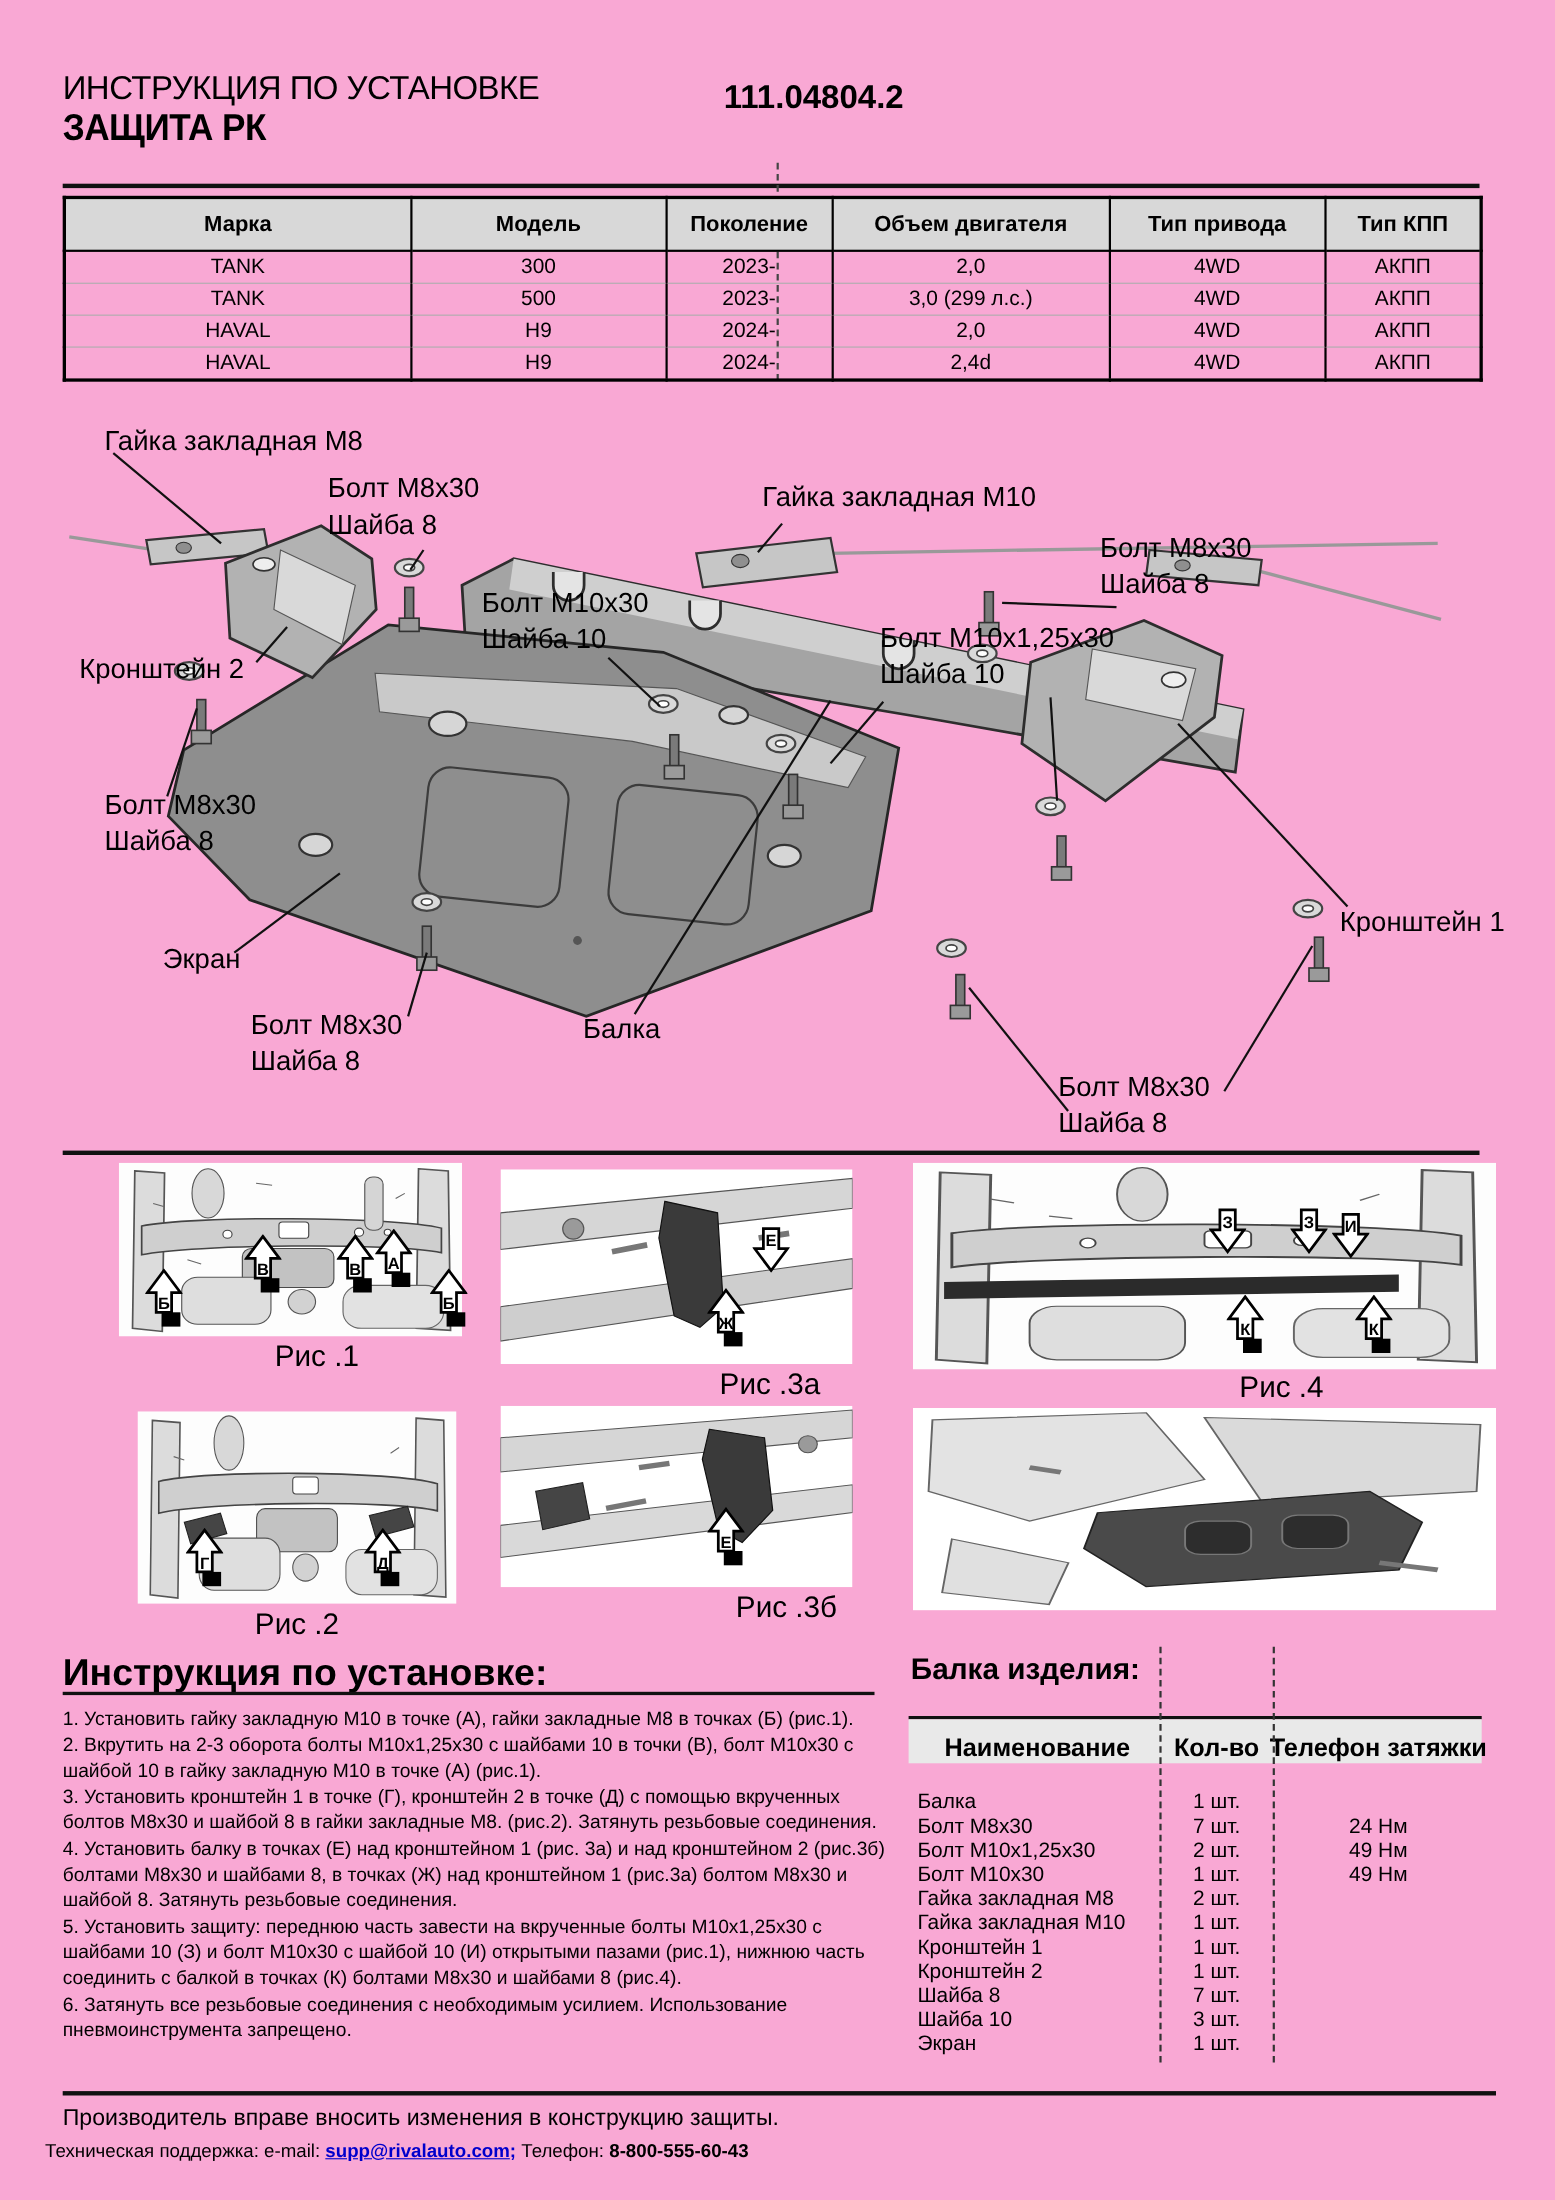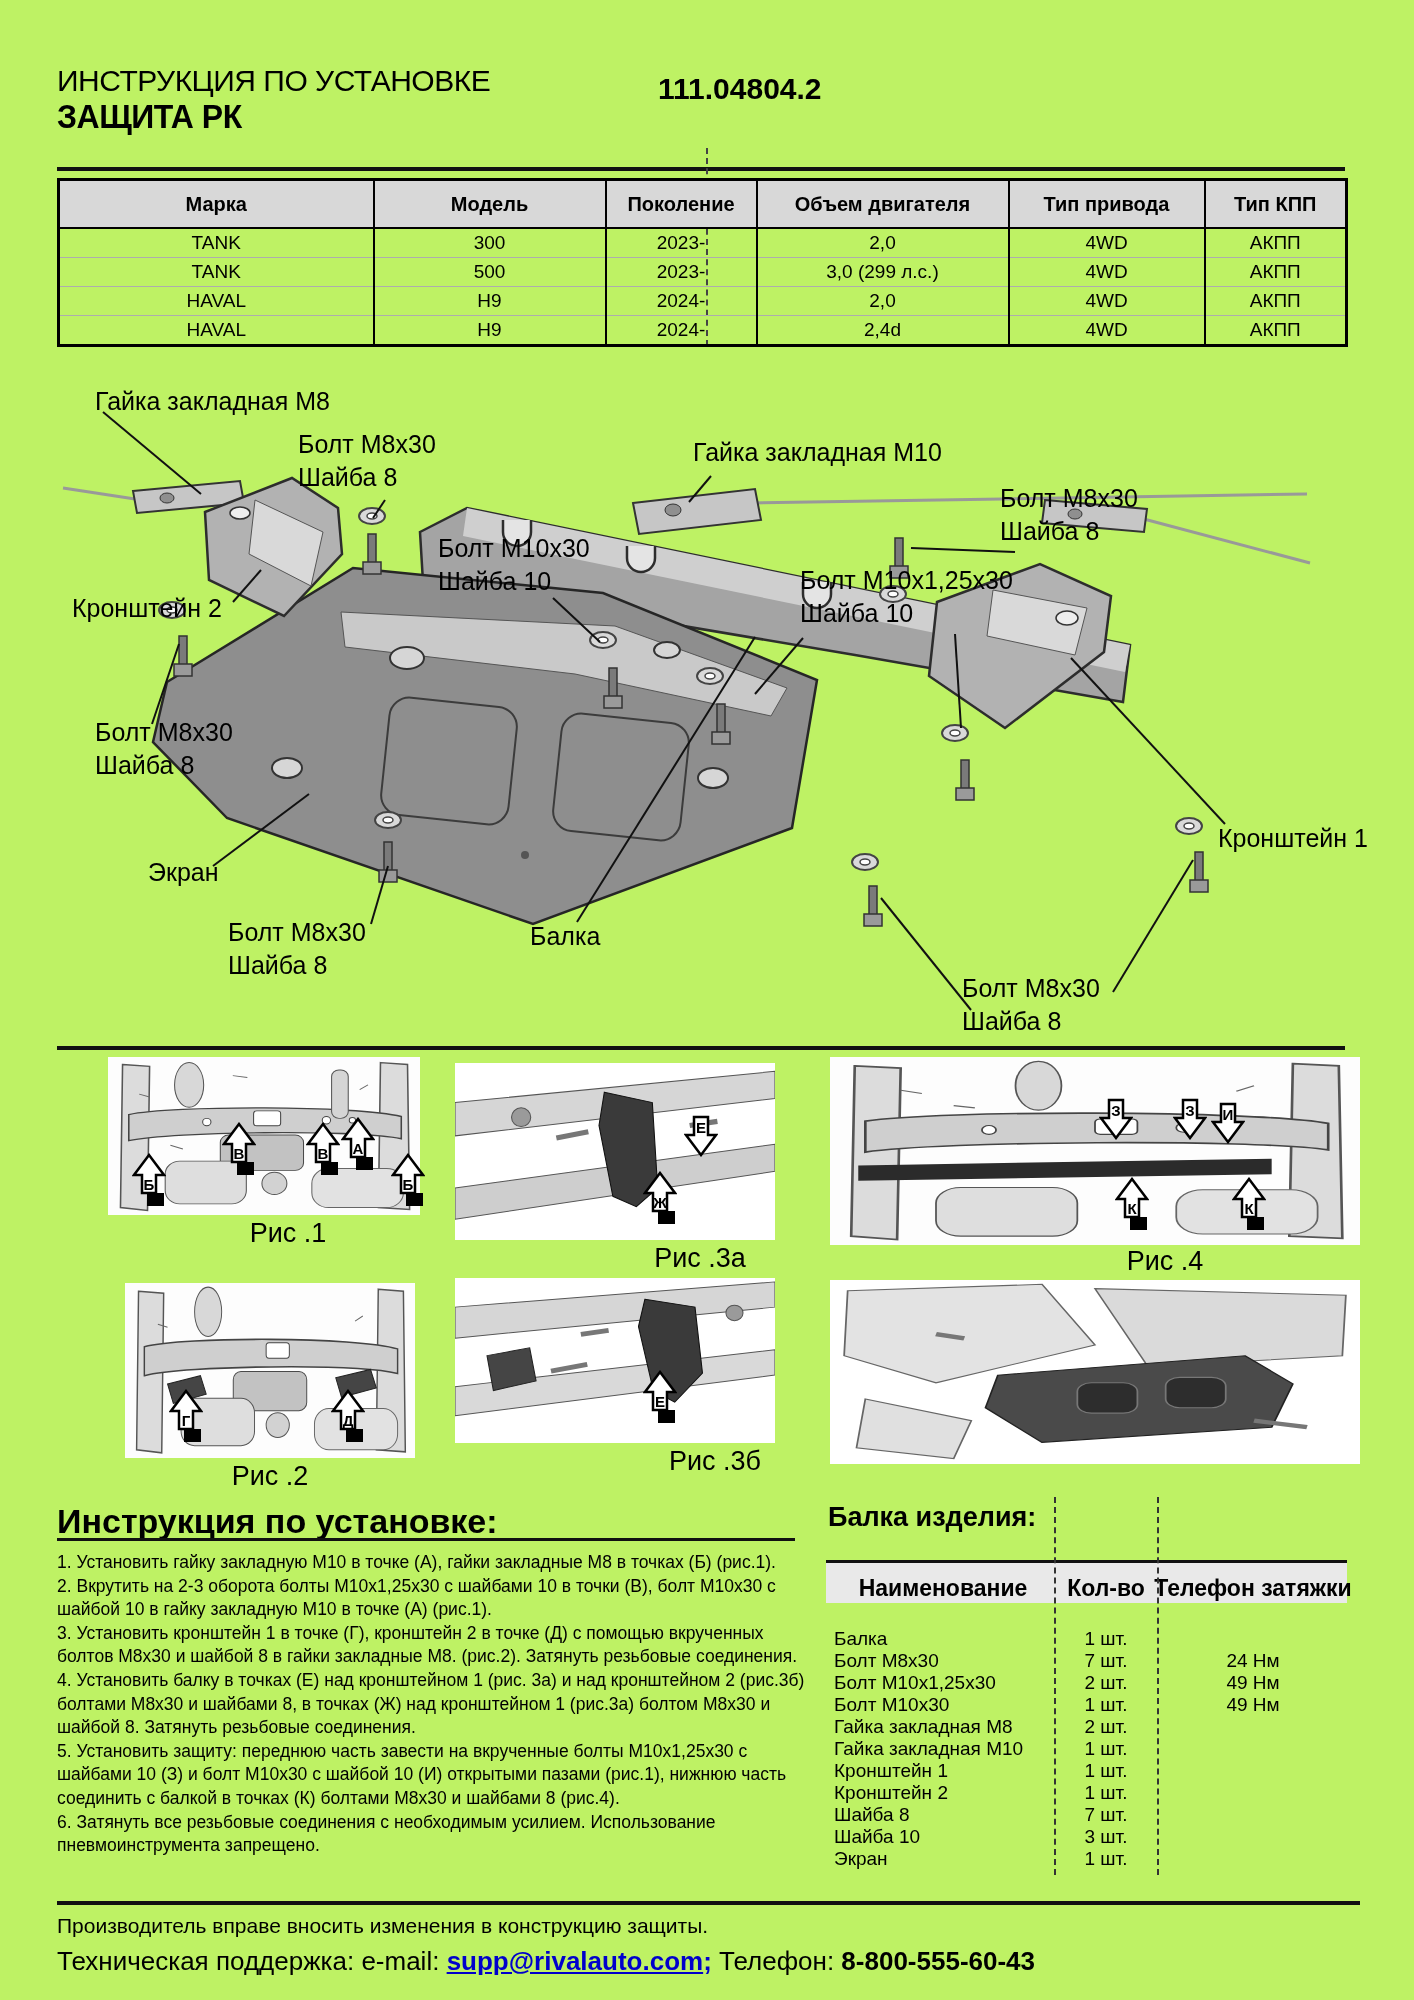--- a/index.html
+++ b/index.html
@@ -1,16 +1,16 @@
 <!DOCTYPE html>
 <html><head>
 <meta charset="utf-8">
 <style>
   html,body{margin:0;padding:0;background:#888;}
-  .page{position:relative;width:1414px;height:2000px;background:#bef264;margin:0 auto;
+  .page{position:relative;width:1414px;height:2000px;background:#f9a8d4;margin:0 auto;
         font-family:"Liberation Sans",sans-serif;color:#000;overflow:hidden;}
 
   
   .doc-type{position:absolute;left:57px;top:64px;font-size:30px;letter-spacing:-.5px;}
   .product{position:absolute;left:57px;top:97px;font-size:34px;font-weight:700;
            transform:scaleX(.94);transform-origin:left;letter-spacing:-.5px;}
   .part-number{position:absolute;left:658px;top:72px;font-size:30px;font-weight:700;}
 
   
   .rule{position:absolute;background:#111;}
@@ -49,21 +49,21 @@
   .parts-header span{position:absolute;top:12px;font-size:23px;font-weight:700;transform:translateX(-50%);white-space:nowrap;}
   .ph-name{left:117px;} .ph-qty{left:280px;} .ph-torque{left:427px;}
   .parts-rows{position:absolute;left:826px;top:1628px;width:521px;}
   .parts-row{position:relative;height:22px;font-size:19px;}
   .parts-row .pname{position:absolute;left:8px;white-space:nowrap;}
   .parts-row .pqty{position:absolute;left:280px;transform:translateX(-50%);white-space:nowrap;}
   .parts-row .ptorque{position:absolute;left:427px;transform:translateX(-50%);white-space:nowrap;}
 
   
   .footer-1{position:absolute;left:57px;top:1914px;font-size:21px;}
-  .footer-2{position:absolute;left:57px;top:1946px;font-size:26px;}
+  .footer-2{position:absolute;left:41px;top:1946px;font-size:17px;}
   .email{color:#0000cc;font-weight:700;text-decoration:underline;}
   .email-suffix{color:#0000cc;font-weight:700;}
   .phone{font-weight:700;}
 </style>
 </head>
 <body>
 
 <div class="page">
 
   <div class="doc-type">ИНСТРУКЦИЯ ПО УСТАНОВКЕ</div>

